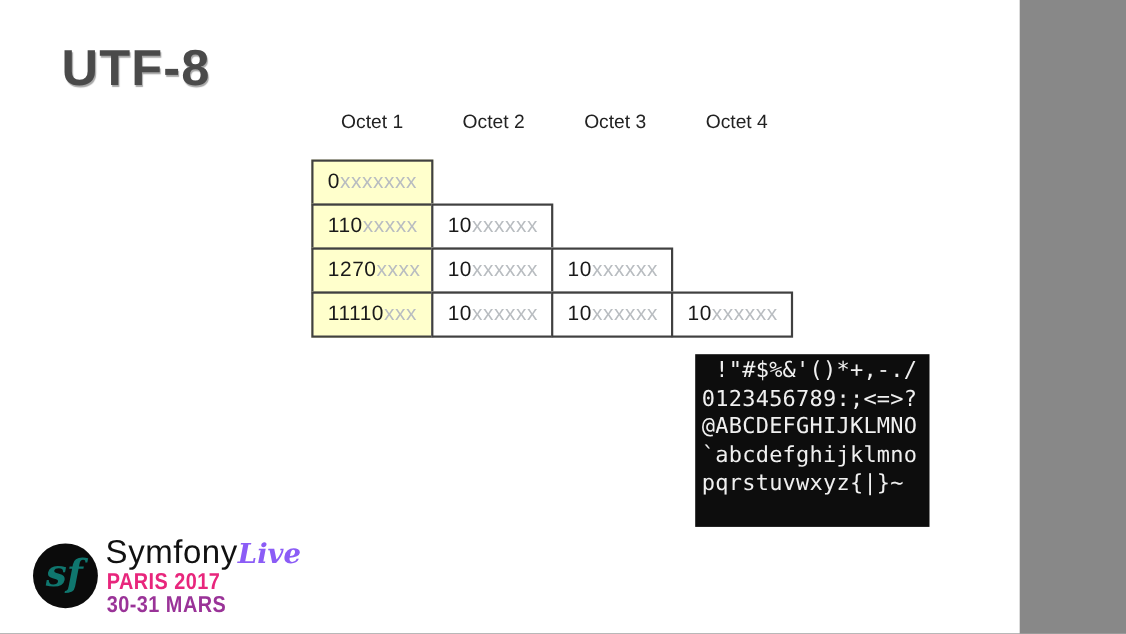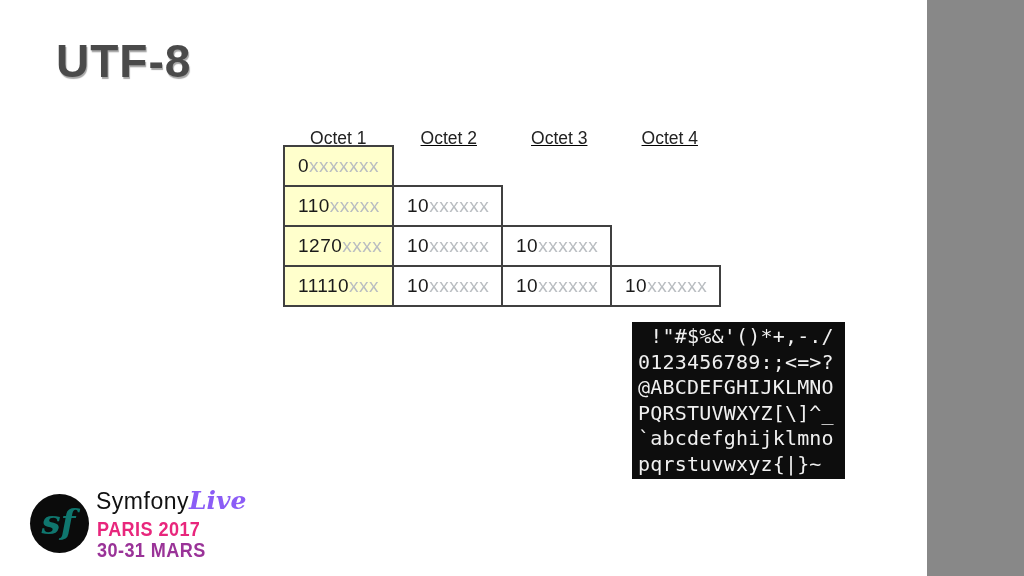--- a/index.html
+++ b/index.html
@@ -13,23 +13,22 @@
   }
   
   .title {
     position: absolute; left: 56px; top: 34px;
     font-size: 46px; font-weight: bold; letter-spacing: 1px;
     color: #4a4a4a;
     text-shadow: 1px 2px 1px rgba(0,0,0,0.35);
   }
   
   .octet-headers {
-    position: absolute; left: 283px; top: 128px;
+    position: absolute; left: 283px; top: 100px;
     display: flex;
-    text-decoration: underline;
   }
   .octet-h {
     width: 110.5px; text-align: center;
     font-size: 17.5px; color: #222222;
   }
   
   .utf8-table { position: absolute; left: 283px; top: 145px; }
   .trow { display: flex; }
   .trow + .trow { margin-top: -2px; }
   .tcell {
@@ -84,21 +83,21 @@
     display: flex; align-items: center; justify-content: center;
   }
   .sf-circle span {
     font-family: "DejaVu Serif", serif;
     font-style: italic; font-weight: bold;
     font-size: 34px; color: #0f766e;
     transform: translate(-1px, -2px);
   }
   .brand-line { position: absolute; left: 66px; top: 0; white-space: nowrap; }
   .brand {
-    font-size: 23px; color: #111111; letter-spacing: 0.5px;
+    font-size: 30px; color: #111111; letter-spacing: 0.5px;
   }
   .brand-script {
     font-family: "DejaVu Serif", serif;
     font-style: italic; font-weight: bold;
     font-size: 25px; color: #8b5cf6;
   }
   .event-1, .event-2 {
     position: absolute; left: 67px;
     font-weight: bold; font-size: 21px;
     transform: scaleX(0.86); transform-origin: left top;
@@ -170,21 +169,20 @@
           <span class="xs">xxxxxx</span>
       </div>
     </div>
   </div>
 
 
   <div class="ascii-box">
     <div class="aline"> !"#$%&amp;'()*+,-./</div>
     <div class="aline">0123456789:;&lt;=&gt;?</div>
     <div class="aline">@ABCDEFGHIJKLMNO</div>
-    <div class="aline">PQRSTUVWXYZ[\]^_</div>
     <div class="aline">`abcdefghijklmno</div>
     <div class="aline">pqrstuvwxyz{|}~</div>
   </div>
 
   <div class="logo">
     <div class="sf-circle">
       <span>sf</span>
     </div>
     <div class="brand-line">
       <span class="brand">Symfony</span><span class="brand-script">Live</span>

